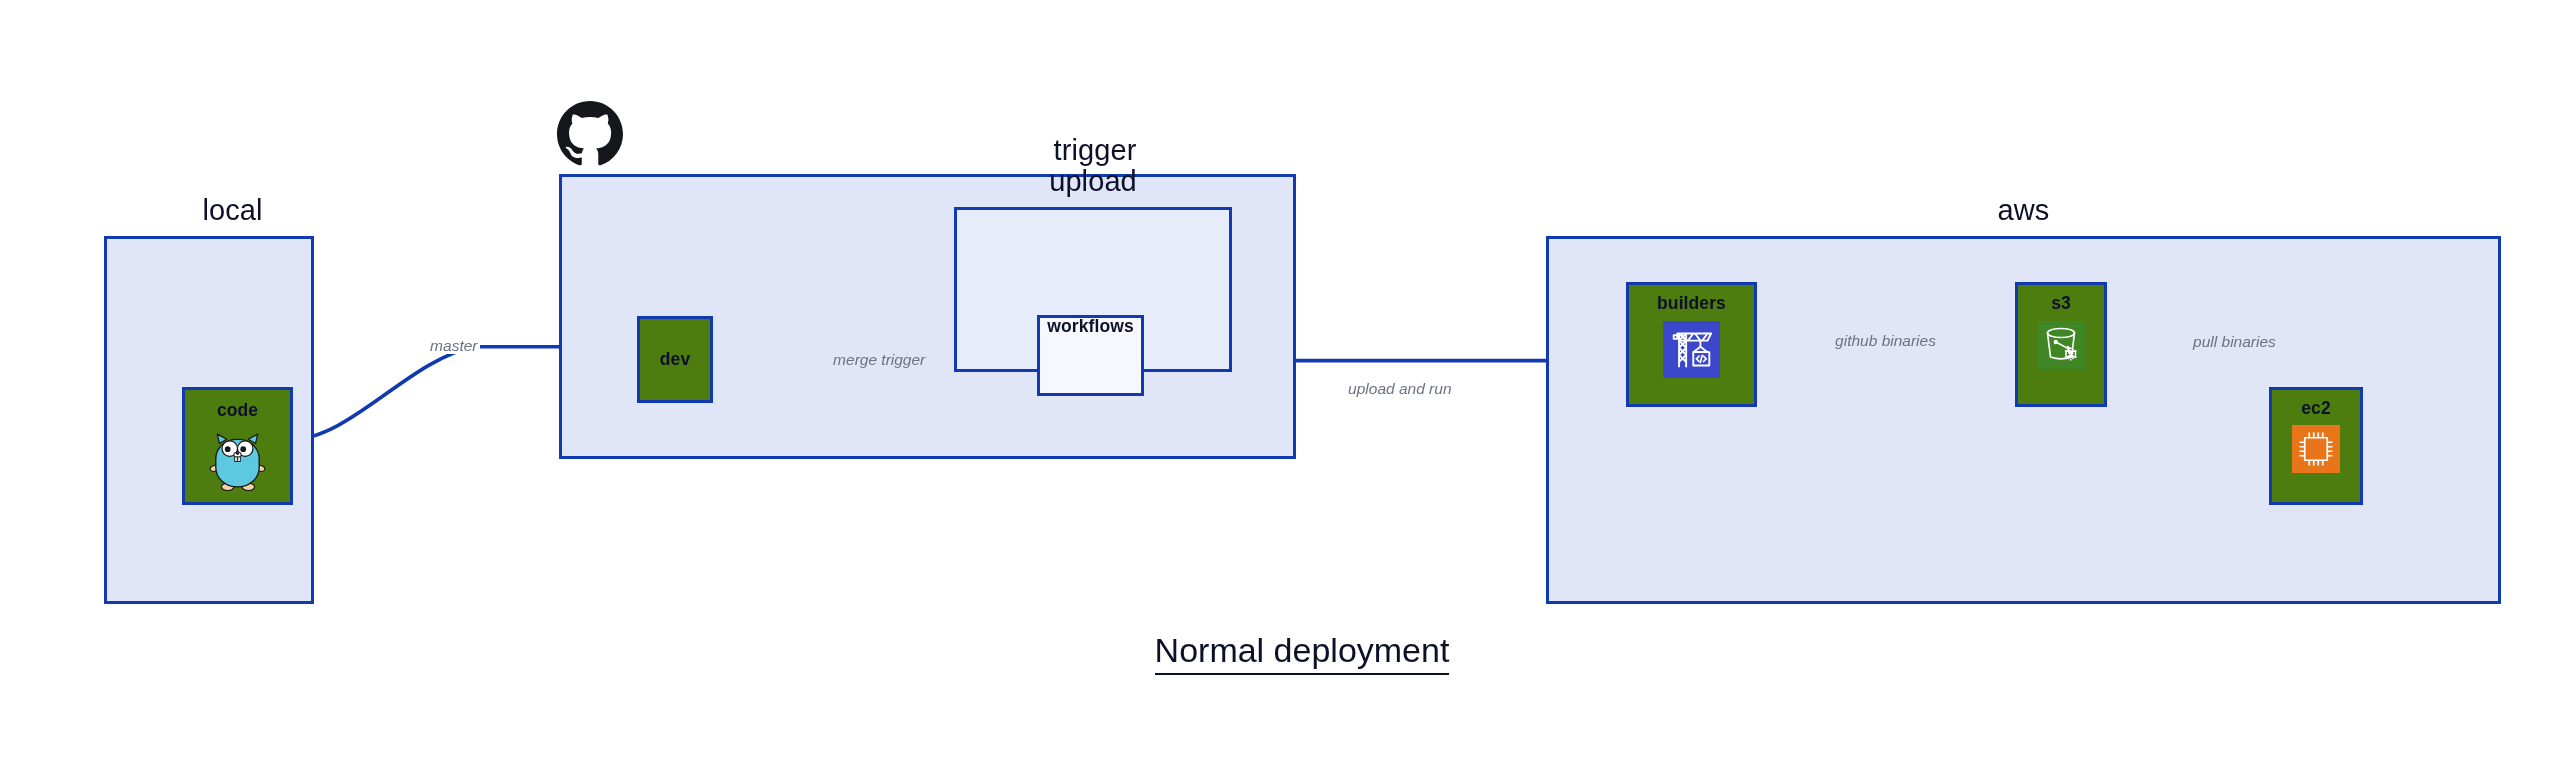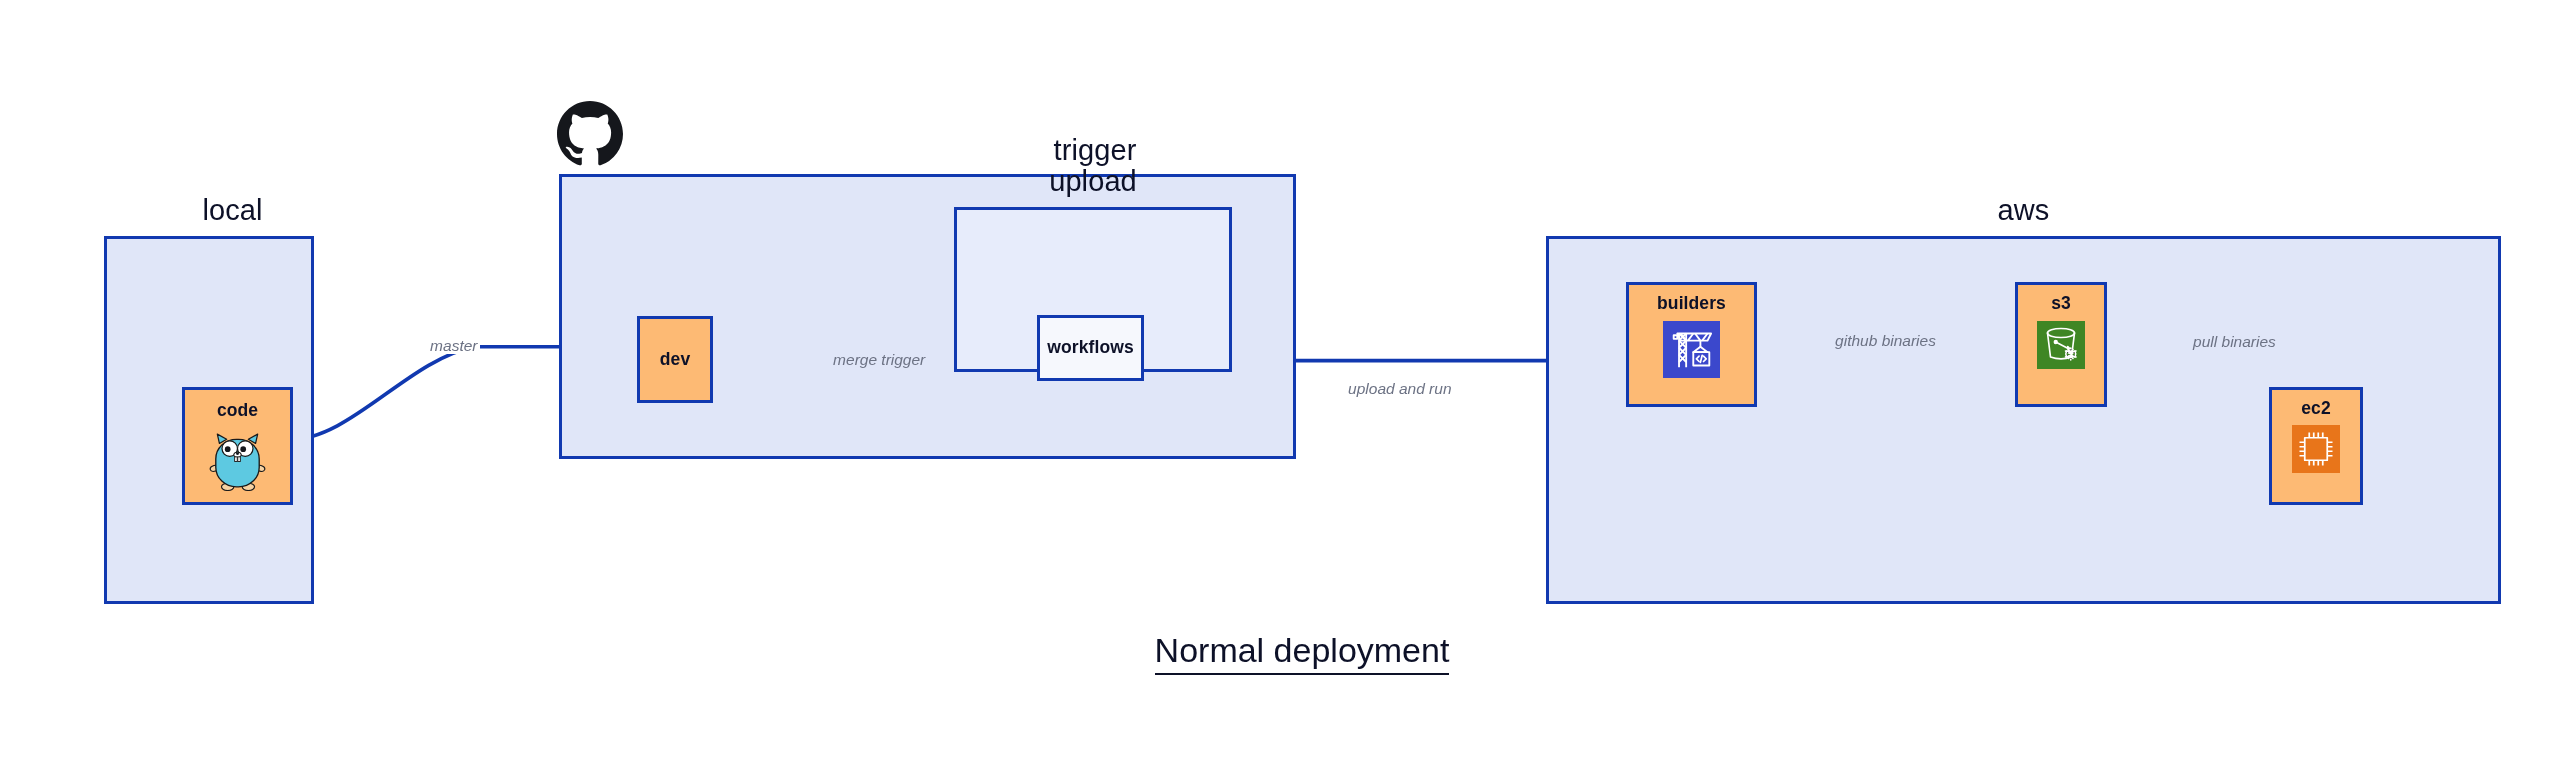--- a/index.html
+++ b/index.html
@@ -43,21 +43,21 @@
     box-sizing: border-box;
     border: 3.6px solid #1139B0;
     background: #E7ECFB;
   }
 
   
   .node {
     position: absolute;
     box-sizing: border-box;
     border: 3.6px solid #1139B0;
-    background: #fdba74;
+    background: #4d7c0f;
     display: flex;
     flex-direction: column;
     align-items: center;
   }
   .node.light {
     background: #F6F8FD;
   }
   .node-label {
     color: #0D1128;
     font-size: 17.5px;
@@ -207,21 +207,21 @@
   <div class="group" style="left:559px; top:174px; width:737px; height:285px;">
 
     <div class="node" style="left:75px; top:139px; width:76px; height:87px; justify-content:center;">
       <div class="node-label">dev</div>
     </div>
 
     <div class="group-label" style="left:392px; top:-10.3px; width:278px; text-align:center;">upload</div>
 
     <div class="subgroup" style="left:392px; top:30px; width:278px; height:165px;">
 
-      <div class="node light" style="left:80px; top:105px; width:107px; height:66px; justify-content:center;">
+      <div class="node light" style="left:80px; top:105px; width:107px; height:81px; justify-content:flex-start;">
         <div class="node-label">workflows</div>
       </div>
     </div>
   </div>
 
   <div class="group-label" style="left:1546px; top:196px; width:955px; text-align:center;">aws</div>
 
   <div class="group" style="left:1546px; top:236px; width:955px; height:368px;">
 
     <div class="node" style="left:77px; top:43px; width:131px; height:125px; padding-top:10.3px;">

